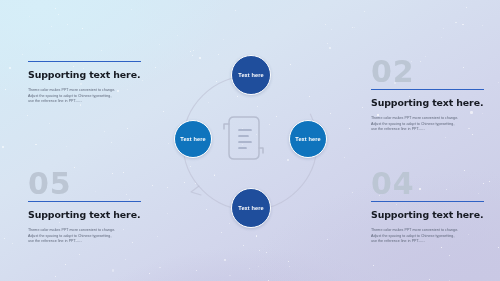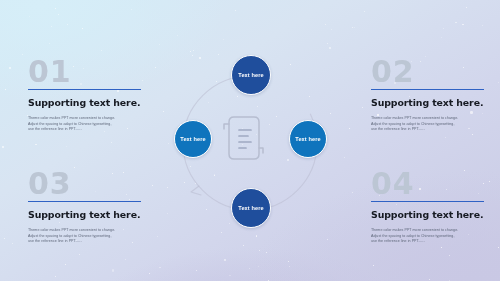--- a/index.html
+++ b/index.html
@@ -225,21 +225,20 @@
       <i style="width: 1.5px; height: 1.5px; left: 55.7px; top: 214.2px; opacity: 0.84;"></i>
       <i style="width: 1px; height: 1px; left: 406.2px; top: 103.5px; opacity: 0.36;"></i>
       <i style="width: 1px; height: 1px; left: 275.9px; top: 116.1px; opacity: 0.76;"></i>
       <i style="width: 1px; height: 1px; left: 26.5px; top: 114.6px; opacity: 0.69;"></i>
       <i style="width: 1px; height: 1px; left: 195.9px; top: 269.8px; opacity: 0.68;"></i>
       <i style="width: 1px; height: 1px; left: 72.5px; top: 65.5px; opacity: 0.79;"></i>
     </div>
 
 
   <div class="quad q1">
-    <div class="qnum">01</div>
     <div class="qrule"></div>
     <div class="qhead">Supporting text here.</div>
     <div class="qbody">
       <div>Theme color makes PPT more convenient to change.</div>
       <div>Adjust the spacing to adapt to Chinese typesetting,</div>
       <div>use the reference line in PPT......</div>
     </div>
   </div>
 
   <div class="quad q2">
@@ -247,21 +246,21 @@
     <div class="qrule"></div>
     <div class="qhead">Supporting text here.</div>
     <div class="qbody">
       <div>Theme color makes PPT more convenient to change.</div>
       <div>Adjust the spacing to adapt to Chinese typesetting,</div>
       <div>use the reference line in PPT......</div>
     </div>
   </div>
 
   <div class="quad q3">
-    <div class="qnum">03</div>
+    <div class="qnum">05</div>
     <div class="qrule"></div>
     <div class="qhead">Supporting text here.</div>
     <div class="qbody">
       <div>Theme color makes PPT more convenient to change.</div>
       <div>Adjust the spacing to adapt to Chinese typesetting,</div>
       <div>use the reference line in PPT......</div>
     </div>
   </div>
 
   <div class="quad q4">

